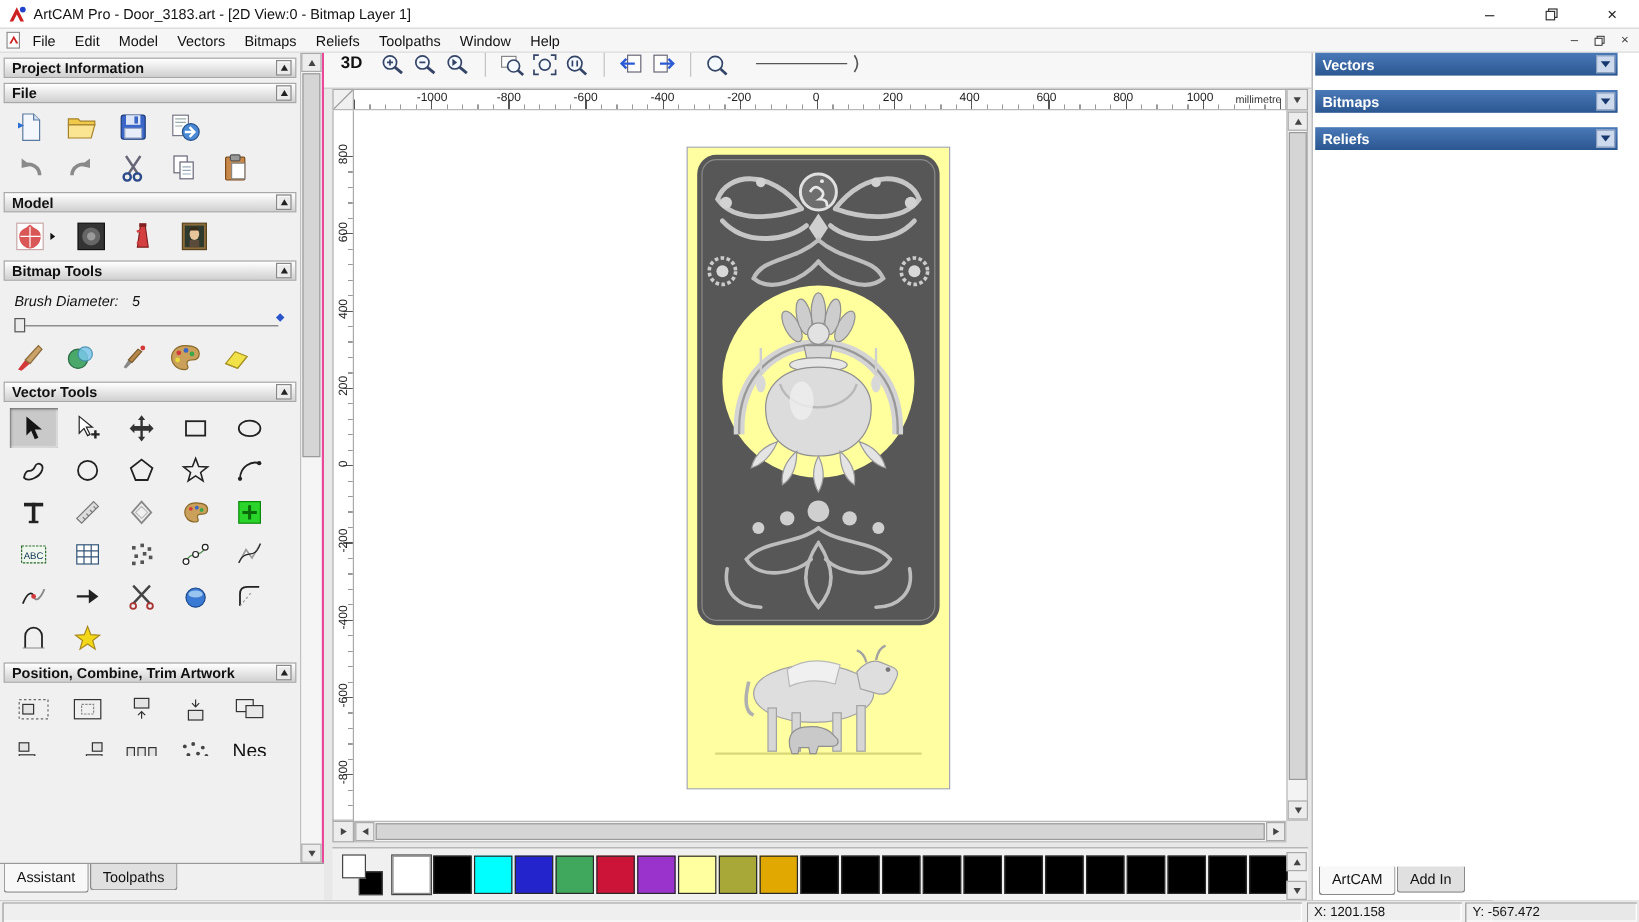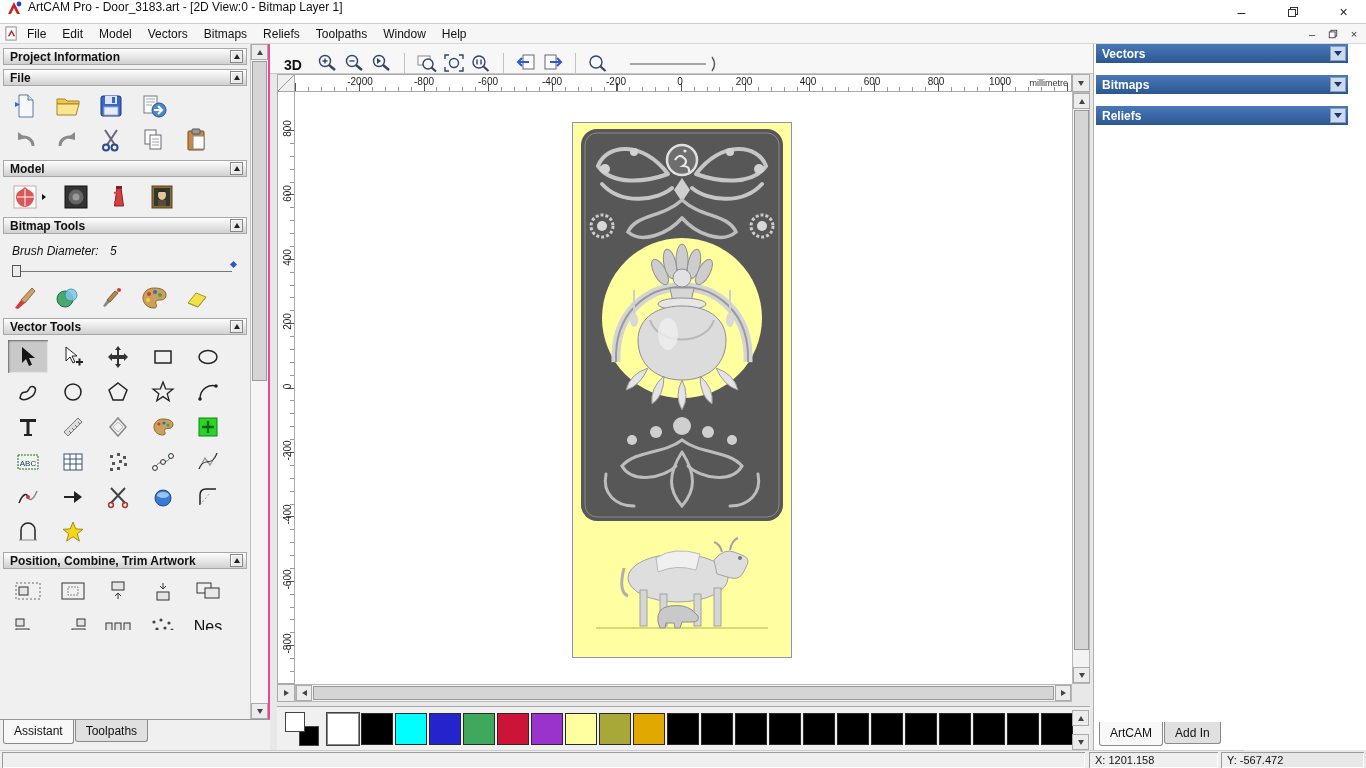--- a/index.html
+++ b/index.html
@@ -1,20 +1,20 @@
 <!DOCTYPE html>
 <html><head>
 <meta charset="utf-8">
 <style>
 *{margin:0;padding:0;box-sizing:border-box}
 html,body{width:1366px;height:768px}
 body{font-family:"Liberation Sans",sans-serif;font-size:12px;color:#111;background:#e8e8e8;position:relative;overflow:hidden}
 svg{display:block}
 
-#titlebar{position:absolute;left:0;top:0;width:1366px;height:24px;background:#fff;border-bottom:1px solid #cfcfcf;display:flex;align-items:flex-start;padding-left:6px;gap:6px}
+#titlebar{position:absolute;left:0;top:0;width:1366px;height:24px;background:#fff;border-bottom:1px solid #cfcfcf;display:flex;align-items:center;padding-left:6px;gap:6px}
 #titlebar .spacer{flex:1}
 .win-btn{width:45px;height:23px;display:flex;align-items:center;justify-content:center;font-size:14px;color:#222}
 
 #menubar{position:absolute;left:0;top:24px;width:1366px;height:20px;background:#f6f6f6;border-bottom:1px solid #d8d8d8;display:flex;align-items:center;padding-left:4px}
 .menu-item{padding:2px 8px;font-size:12px}
 #menubar .spacer{flex:1}
 .mini-btn{width:18px;height:15px;display:flex;align-items:center;justify-content:center;font-size:11px;color:#333;margin-right:3px}
 
 #left-panel{position:absolute;left:0;top:44px;width:270px;height:706px;background:#f0f0f0;border-right:2px solid #ec4899}
 #lp-content{position:absolute;left:0;top:0;width:250px;height:675px;overflow:hidden}
@@ -40,21 +40,21 @@
 .posrow2{height:23px;overflow:hidden;position:relative}
 .nes-label{font-size:16px;color:#111;position:absolute;left:186px;top:6px}
 #lp-scroll{position:absolute;right:0;top:0;width:18px;height:675px;background:#f5f5f5;border-left:1px solid #c0c0c0}
 .sb-btn{position:absolute;left:0;width:17px;height:16px;background:#ececec;border:1px solid #aaa;display:flex;align-items:center;justify-content:center}
 .sb-thumb{position:absolute;left:1px;width:15px;background:#d5d5d5;border:1px solid #9a9a9a}
 #lp-tabs{position:absolute;left:0;top:675px;width:270px;height:31px;border-top:1px solid #999;display:flex;padding-left:3px;background:#f0f0f0}
 .tab{height:24px;padding:4px 10px 0;border:1px solid #8a8a8a;border-top:none;border-radius:0 0 3px 3px;margin-right:1px;font-size:12px}
 .tab.active{background:#f8f8f8}
 .tab.inactive{background:#e0e0e0;height:22px}
 
-#cv-toolbar{position:absolute;left:270px;top:44px;width:823px;height:30px;background:#f7f7f7;border-bottom:1px solid #c8c8c8;display:flex;align-items:flex-end;padding-left:14px;gap:5px}
+#cv-toolbar{position:absolute;left:270px;top:44px;width:823px;height:30px;background:#f7f7f7;border-bottom:1px solid #c8c8c8;display:flex;align-items:flex-start;padding-left:14px;gap:5px}
 #view3d{font-weight:bold;font-size:14px;margin-right:10px}
 .tsep{width:1px;height:20px;background:#c2c2c2;margin:0 6px}
 .tico{width:22px;height:20px}
 #ruler-corner{position:absolute;left:277px;top:74px;width:18px;height:18px;background:#f0f0f0;border:1px solid #aaa}
 #ruler-h{position:absolute;left:295px;top:74px;width:777px;height:18px;background:#fff;border:1px solid #aaa;border-left:none;
  background-image:repeating-linear-gradient(90deg,#555 0 1px,transparent 1px 64.3px),repeating-linear-gradient(90deg,#999 0 1px,transparent 1px 12.86px);
  background-size:100% 8px,100% 4px;background-repeat:no-repeat,no-repeat;background-position:0 100%,0 100%}
 #ruler-v{position:absolute;left:277px;top:92px;width:18px;height:592px;background:#fff;border:1px solid #aaa;border-top:none;
  background-image:repeating-linear-gradient(180deg,#555 0 1px,transparent 1px 64.4px),repeating-linear-gradient(180deg,#999 0 1px,transparent 1px 12.88px);
  background-size:8px 100%,4px 100%;background-repeat:no-repeat,no-repeat;background-position:100% 38px,100% 38px}
@@ -608,21 +608,21 @@
     </svg>
 </div>
 
 <div id="ruler-corner">
     <svg width="16" height="16" viewBox="0 0 16 16">
       <path d="M0 16L16 0" stroke="#999"></path>
     </svg>
   </div>
 
 <div id="ruler-h">
-  <span class="rl" style="left:45px;width:40px;top:1px">-2000</span>
+  <span class="rl" style="left:45px;width:40px;top:1px">-1000</span>
   <span class="rl" style="left:109px;width:40px;top:1px">-800</span>
   <span class="rl" style="left:173px;width:40px;top:1px">-600</span>
   <span class="rl" style="left:237px;width:40px;top:1px">-400</span>
   <span class="rl" style="left:301px;width:40px;top:1px">-200</span>
   <span class="rl" style="left:365px;width:40px;top:1px">0</span>
   <span class="rl" style="left:429px;width:40px;top:1px">200</span>
   <span class="rl" style="left:493px;width:40px;top:1px">400</span>
   <span class="rl" style="left:557px;width:40px;top:1px">600</span>
   <span class="rl" style="left:621px;width:40px;top:1px">800</span>
   <span class="rl" style="left:685px;width:40px;top:1px">1000</span>

